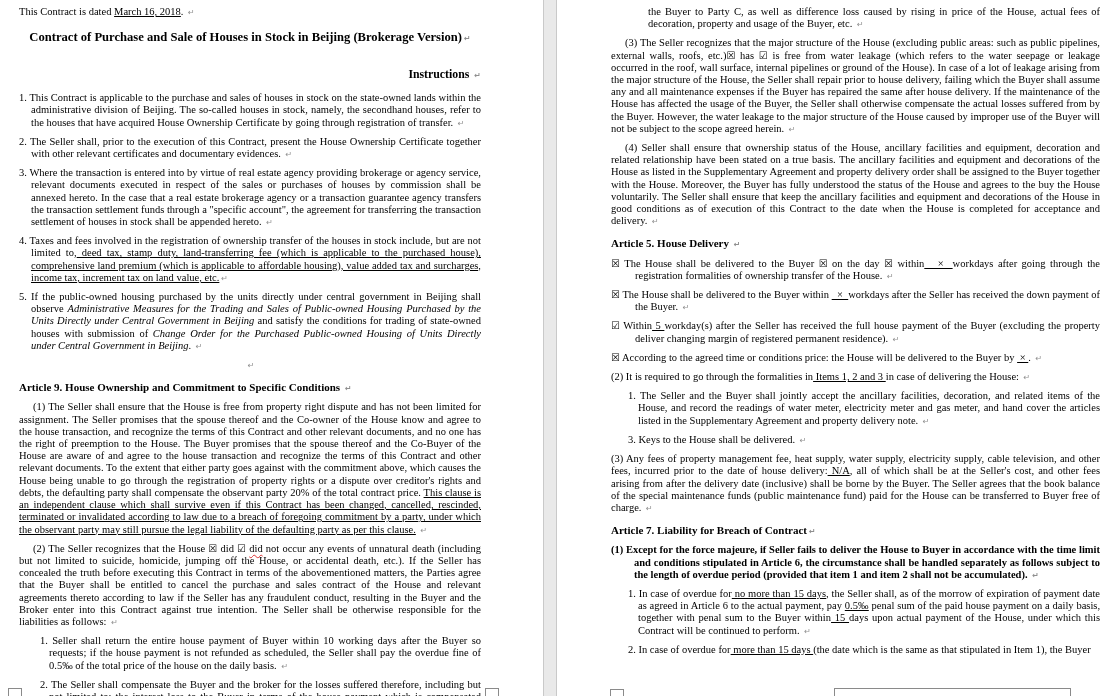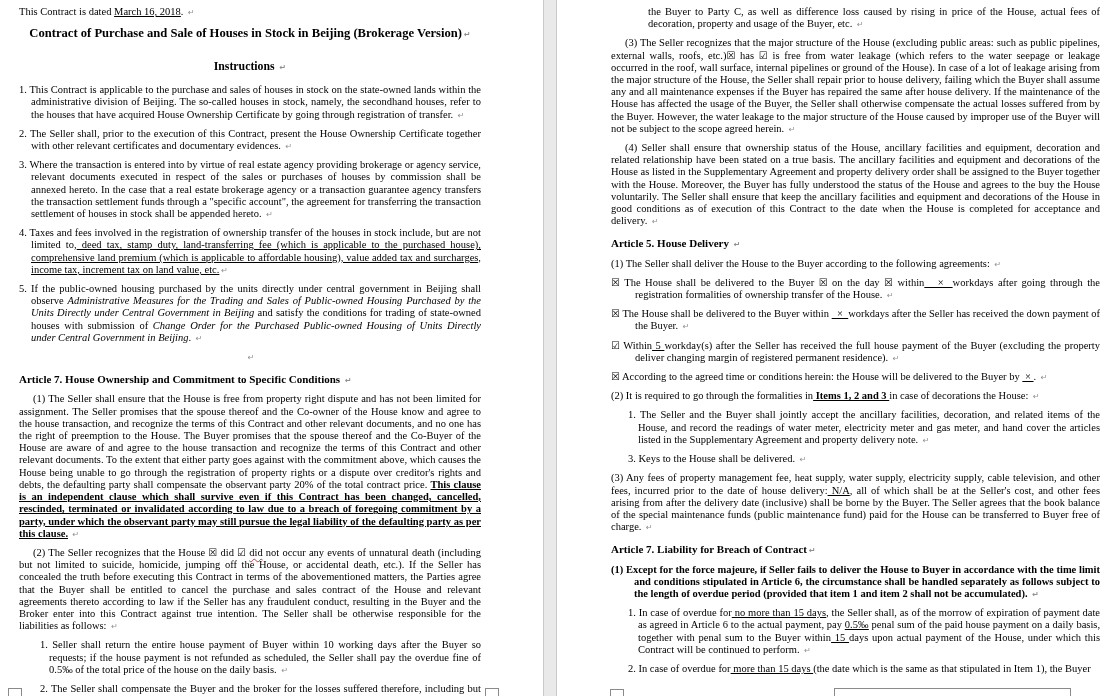--- a/index.html
+++ b/index.html
@@ -28,37 +28,37 @@
     width: 14px;
     height: 696px;
     background: var(--gap, #e9e9e9);
     border-left: 1px solid var(--gapEdge, #c9c9c9);
     border-right: 1px solid var(--gapEdge, #c9c9c9);
     box-sizing: border-box;
     flex: none;
   }
   .para { margin: 0 0 6px 0; text-align: justify; }
   .s-plain    { text-align: left; }
-  .s-title    { text-align: center; font-weight: bold; font-size: 12.6px; line-height: 16px; margin: 4px 0 7px 0; }
-  .s-subtitle { text-align: center; font-weight: bold; font-size: 11.8px; line-height: 15px; margin: 16px 0 9px 0; }
+  .s-title    { text-align: center; font-weight: bold; font-size: 12.6px; line-height: 24px; margin: 4px 0 7px 0; }
+  .s-subtitle { text-align: right; font-weight: bold; font-size: 11.8px; line-height: 15px; margin: 16px 0 9px 0; }
   .s-li1      { padding-left: 12px; text-indent: -12px; }
   .s-blank    { text-align: center; min-height: 12px; margin: 0 0 6px 0; }
   .s-heading  { text-align: left; font-weight: bold; font-size: 11px; margin: 9px 0 6px 0; }
   .s-pind     { text-indent: 14px; }
   .s-li2      { margin-left: 21px; padding-left: 9px; text-indent: -9px; }
   .s-cont2    { margin-left: 37px; }
   .s-body     { }
   .s-licb     { padding-left: 24px; text-indent: -24px; }
   .s-li3      { margin-left: 17px; padding-left: 10px; text-indent: -10px; }
   .s-hang1    { padding-left: 23px; text-indent: -23px; font-weight: bold; }
 
   .run-n  { }
   .run-u  { text-decoration: underline; text-decoration-thickness: 1px; }
   .run-i  { font-style: italic; }
-  .run-bu { font-weight: bold; text-decoration: underline; text-decoration-thickness: 1px; }
+  .run-bu { font-weight: normal; text-decoration: underline; text-decoration-thickness: 1px; }
   .run-sq {
     text-decoration-line: underline;
     text-decoration-style: wavy;
     text-decoration-color: var(--squiggle, #dd3333);
     text-decoration-thickness: 1px;
     text-underline-offset: 2px;
   }
   .run-cb { font-family: "DejaVu Sans", sans-serif; font-size: 10px; }
   .run-mk { font-family: "DejaVu Sans", sans-serif; font-size: 8px; color: var(--mark, #8f8f8f); padding-left: 2px; }
 
@@ -81,42 +81,41 @@
     <div class="page-content">
         <p class="para s-plain"><span class="run-n">This Contract is dated </span><span class="run-u">March 16, 2018</span><span class="run-n">. </span><span class="run-mk">↵</span></p>
         <p class="para s-title"><span class="run-n">Contract of Purchase and Sale of Houses in Stock in Beijing (Brokerage Version)</span><span class="run-mk">↵</span></p>
         <p class="para s-subtitle"><span class="run-n">Instructions </span><span class="run-mk">↵</span></p>
         <p class="para s-li1"><span class="run-n">1. This Contract is applicable to the purchase and sales of houses in stock on the state-owned lands within the administrative division of Beijing. The so-called houses in stock, namely, the secondhand houses, refer to the houses that have acquired House Ownership Certificate by going through registration of transfer. </span><span class="run-mk">↵</span></p>
         <p class="para s-li1"><span class="run-n">2. The Seller shall, prior to the execution of this Contract, present the House Ownership Certificate together with other relevant certificates and documentary evidences. </span><span class="run-mk">↵</span></p>
         <p class="para s-li1"><span class="run-n">3. Where the transaction is entered into by virtue of real estate agency providing brokerage or agency service, relevant documents executed in respect of the sales or purchases of houses by commission shall be annexed hereto. In the case that a real estate brokerage agency or a transaction guarantee agency transfers the transaction settlement funds through a "specific account", the agreement for transferring the transaction settlement of houses in stock shall be appended hereto. </span><span class="run-mk">↵</span></p>
         <p class="para s-li1"><span class="run-n">4. Taxes and fees involved in the registration of ownership transfer of the houses in stock include, but are not limited to,</span><span class="run-u"> deed tax, stamp duty, land-transferring fee (which is applicable to the purchased house), comprehensive land premium (which is applicable to affordable housing), value added tax and surcharges, income tax, increment tax on land value, etc.</span><span class="run-mk">↵</span></p>
         <p class="para s-li1"><span class="run-n">5. If the public-owned housing purchased by the units directly under central government in Beijing shall observe </span><span class="run-i">Administrative Measures for the Trading and Sales of Public-owned Housing Purchased by the Units Directly under Central Government in Beijing</span><span class="run-n"> and satisfy the conditions for trading of state-owned houses with submission of </span><span class="run-i">Change Order for the Purchased Public-owned Housing of Units Directly under Central Government in Beijing</span><span class="run-n">. </span><span class="run-mk">↵</span></p>
         <p class="para s-blank"><span class="run-mk">↵</span></p>
-        <p class="para s-heading"><span class="run-n">Article 7. House Ownership and Commitment to Specific Conditions </span><span class="run-mk">↵</span></p>
+        <p class="para s-heading"><span class="run-n">Article 9. House Ownership and Commitment to Specific Conditions </span><span class="run-mk">↵</span></p>
         <p class="para s-pind"><span class="run-n">(1) The Seller shall ensure that the House is free from property right dispute and has not been limited for assignment. The Seller promises that the spouse thereof and the Co-owner of the House know and agree to the house transaction, and recognize the terms of this Contract and other relevant documents, and no one has the right of preemption to the House. The Buyer promises that the spouse thereof and the Co-Buyer of the House are aware of and agree to the house transaction and recognize the terms of this Contract and other relevant documents. To the extent that either party goes against with the commitment above, which causes the House being unable to go through the registration of property rights or a dispute over creditor's rights and debts, the defaulting party shall compensate the observant party 20% of the total contract price. </span><span class="run-bu">This clause is an independent clause which shall survive even if this Contract has been changed, cancelled, rescinded, terminated or invalidated according to law due to a breach of foregoing commitment by a party, under which the observant party may still pursue the legal liability of the defaulting party as per this clause.</span><span class="run-mk"> ↵</span></p>
         <p class="para s-pind"><span class="run-n">(2) The Seller recognizes that the House </span><span class="run-cb">☒</span><span class="run-n"> did </span><span class="run-cb">☑</span><span class="run-n"> </span><span class="run-sq">did</span><span class="run-n"> not occur any events of unnatural death (including but not limited to suicide, homicide, jumping off the House, or accidental death, etc.). If the Seller has concealed the truth before executing this Contract in terms of the abovementioned matters, the Parties agree that the Buyer shall be entitled to cancel the purchase and sales contract of the House and relevant agreements thereto according to law if the Seller has any fraudulent conduct, resulting in the Buyer and the Broker enter into this Contract against true intention. The Seller shall be otherwise responsible for the liabilities as follows: </span><span class="run-mk">↵</span></p>
         <p class="para s-li2"><span class="run-n">1. Seller shall return the entire house payment of Buyer within 10 working days after the Buyer so requests; if the house payment is not refunded as scheduled, the Seller shall pay the overdue fine of 0.5‰ of the total price of the house on the daily basis. </span><span class="run-mk">↵</span></p>
         <p class="para s-li2"><span class="run-n">2. The Seller shall compensate the Buyer and the broker for the losses suffered therefore, including but not limited to: the interest loss to the Buyer in terms of the house payment which is compensated according to the bank loan interest rate for the same period, and taxes and fees and bank charges and other actual expenditure paid for compensating the Buyer for the House, and any and all fees paid by</span></p>
       </div>
     <div class="frame-artifact fa-l1"></div>
     <div class="frame-artifact fa-l2"></div>
   </div>
   <div class="page-gap"></div>
   <div class="page page-right">
     <div class="page-content">
         <p class="para s-cont2"><span class="run-n">the Buyer to Party C, as well as difference loss caused by rising in price of the House, actual fees of decoration, property and usage of the Buyer, etc. </span><span class="run-mk">↵</span></p>
         <p class="para s-pind"><span class="run-n">(3) The Seller recognizes that the major structure of the House (excluding public areas: such as public pipelines, external walls, roofs, etc.)</span><span class="run-cb">☒</span><span class="run-n"> has </span><span class="run-cb">☑</span><span class="run-n"> is free from water leakage (which refers to the water seepage or leakage occurred in the roof, wall surface, internal pipelines or ground of the House). In case of a lot of leakage arising from the major structure of the House, the Seller shall repair prior to house delivery, failing which the Buyer shall assume any and all maintenance expenses if the Buyer has repaired the same after house delivery. If the maintenance of the House has affected the usage of the Buyer, the Seller shall otherwise compensate the actual losses suffered from by the Buyer. However, the water leakage to the major structure of the House caused by improper use of the Buyer will not be subject to the scope agreed herein. </span><span class="run-mk">↵</span></p>
         <p class="para s-pind"><span class="run-n">(4) Seller shall ensure that ownership status of the House, ancillary facilities and equipment, decoration and related relationship have been stated on a true basis. The ancillary facilities and equipment and decorations of the House as listed in the Supplementary Agreement and property delivery order shall be assigned to the Buyer together with the House. Moreover, the Buyer has fully understood the status of the House and agrees to the buy the House voluntarily. The Seller shall ensure that keep the ancillary facilities and equipment and decorations of the House in good conditions as of execution of this Contract to the date when the House is completed for acceptance and delivery. </span><span class="run-mk">↵</span></p>
         <p class="para s-heading"><span class="run-n">Article 5. House Delivery </span><span class="run-mk">↵</span></p>
-        <p class="para s-body"><span class="run-n">(1) The Seller shall deliver the House to the Buyer according to the following agreements: </span><span class="run-mk">↵</span></p>
         <p class="para s-licb"><span class="run-cb">☒</span><span class="run-n"> The House shall be delivered to the Buyer </span><span class="run-cb">☒</span><span class="run-n"> on the day </span><span class="run-cb">☒</span><span class="run-n"> within</span><span class="run-u">&nbsp;&nbsp;&nbsp;×&nbsp;&nbsp;</span><span class="run-n">workdays after going through the registration formalities of ownership transfer of the House. </span><span class="run-mk">↵</span></p>
         <p class="para s-licb"><span class="run-cb">☒</span><span class="run-n"> The House shall be delivered to the Buyer within </span><span class="run-u">&nbsp;&nbsp;×&nbsp;&nbsp;</span><span class="run-n">workdays after the Seller has received the down payment of the Buyer. </span><span class="run-mk">↵</span></p>
         <p class="para s-licb"><span class="run-cb">☑</span><span class="run-n"> Within</span><span class="run-u">&nbsp;5&nbsp;</span><span class="run-n">workday(s) after the Seller has received the full house payment of the Buyer (excluding the property deliver changing margin of registered permanent residence). </span><span class="run-mk">↵</span></p>
-        <p class="para s-licb"><span class="run-cb">☒</span><span class="run-n"> According to the agreed time or conditions herein: the House will be delivered to the Buyer by </span><span class="run-u">&nbsp;×&nbsp;</span><span class="run-n">. </span><span class="run-mk">↵</span></p>
-        <p class="para s-body"><span class="run-n">(2) It is required to go through the formalities in</span><span class="run-bu"> Items 1, 2 and 3 </span><span class="run-n">in case of decorations the House: </span><span class="run-mk">↵</span></p>
+        <p class="para s-licb"><span class="run-cb">☒</span><span class="run-n"> According to the agreed time or conditions price: the House will be delivered to the Buyer by </span><span class="run-u">&nbsp;×&nbsp;</span><span class="run-n">. </span><span class="run-mk">↵</span></p>
+        <p class="para s-body"><span class="run-n">(2) It is required to go through the formalities in</span><span class="run-bu"> Items 1, 2 and 3 </span><span class="run-n">in case of delivering the House: </span><span class="run-mk">↵</span></p>
         <p class="para s-li3"><span class="run-n">1. The Seller and the Buyer shall jointly accept the ancillary facilities, decoration, and related items of the House, and record the readings of water meter, electricity meter and gas meter, and hand cover the articles listed in the Supplementary Agreement and property delivery note. </span><span class="run-mk">↵</span></p>
         <p class="para s-li3"><span class="run-n">3. Keys to the House shall be delivered. </span><span class="run-mk">↵</span></p>
         <p class="para s-body"><span class="run-n">(3) Any fees of property management fee, heat supply, water supply, electricity supply, cable television, and other fees, incurred prior to the date of house delivery:</span><span class="run-u"> N/A</span><span class="run-n">, all of which shall be at the Seller's cost, and other fees arising from after the delivery date (inclusive) shall be borne by the Buyer. The Seller agrees that the book balance of the special maintenance funds (public maintenance fund) paid for the House can be transferred to Buyer free of charge. </span><span class="run-mk">↵</span></p>
         <p class="para s-heading"><span class="run-n">Article 7. Liability for Breach of Contract</span><span class="run-mk">↵</span></p>
         <p class="para s-hang1"><span class="run-n">(1) Except for the force majeure, if Seller fails to deliver the House to Buyer in accordance with the time limit and conditions stipulated in Article 6, the circumstance shall be handled separately as follows subject to the length of overdue period (provided that item 1 and item 2 shall not be accumulated). </span><span class="run-mk">↵</span></p>
         <p class="para s-li3"><span class="run-n">1. In case of overdue for</span><span class="run-u"> no more than 15 days</span><span class="run-n">, the Seller shall, as of the morrow of expiration of payment date as agreed in Article 6 to the actual payment, pay </span><span class="run-u">0.5‰</span><span class="run-n"> penal sum of the paid house payment on a daily basis, together with penal sum to the Buyer within</span><span class="run-u"> 15 </span><span class="run-n">days upon actual payment of the House, under which this Contract will be continued to perform. </span><span class="run-mk">↵</span></p>
         <p class="para s-li3"><span class="run-n">2. In case of overdue for</span><span class="run-u"> more than 15 days </span><span class="run-n">(the date which is the same as that stipulated in Item 1), the Buyer</span></p>
       </div>
     <div class="frame-artifact fa-r1"></div>
     <div class="frame-artifact fa-r2"></div>

